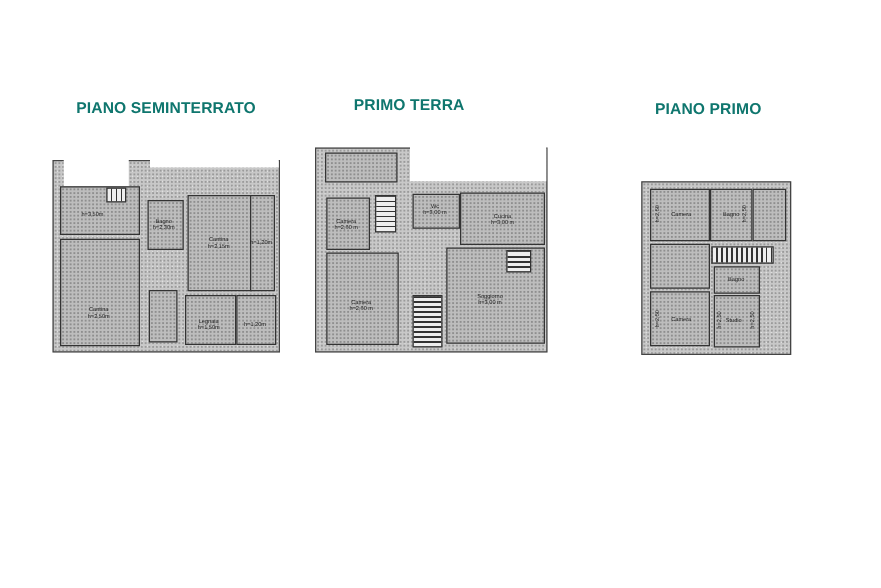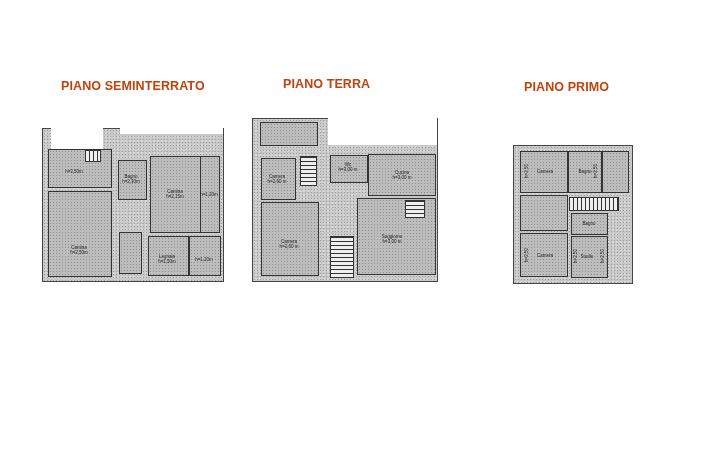--- a/index.html
+++ b/index.html
@@ -1,17 +1,17 @@
 <!DOCTYPE html>
 <html><head>
 <meta charset="utf-8">
 <style>
   html,body{margin:0;padding:0;background:#ffffff;}
   body{width:705px;height:470px;position:relative;overflow:hidden;font-family:"Liberation Sans","DejaVu Sans",sans-serif;}
-  .heading{position:absolute;font-weight:bold;font-size:12.5px;color:#c2410c;letter-spacing:0.1px;white-space:nowrap;}
+  .heading{position:absolute;font-weight:bold;font-size:12.5px;color:#0f766e;letter-spacing:0.1px;white-space:nowrap;}
   .plan{position:absolute;background:#c8c8c8;
     background-image:
       radial-gradient(#9a9a9a 0.6px, transparent 0.8px),
       radial-gradient(#e6e6e6 0.6px, transparent 0.8px);
     background-size:3px 3px, 4px 4px;
     background-position:0 0, 1px 2px;
   }
   .room{position:absolute;border:1.2px solid #333;background:#bdbdbd;
     background-image:radial-gradient(#8e8e8e 0.6px, transparent 0.8px);
     background-size:3px 3px;}
@@ -19,21 +19,21 @@
   .vlbl{position:absolute;font-size:4.5px;color:#222;white-space:nowrap;transform:translate(-50%,-50%) rotate(-90deg);}
   .stairs{position:absolute;border:1px solid #333;background:
     repeating-linear-gradient(0deg,#eee 0 3px,#333 3px 4px);}
   .stairs.v{background:repeating-linear-gradient(90deg,#eee 0 3px,#333 3px 4px);}
   .cut{position:absolute;background:#fff;}
 </style>
 </head>
 <body>
 
 <div class="heading" style="left:61px;top:79px;">PIANO SEMINTERRATO</div>
-<div class="heading" style="left:283px;top:77px;">PIANO TERRA</div>
+<div class="heading" style="left:283px;top:77px;">PRIMO TERRA</div>
 <div class="heading" style="left:524px;top:80px;text-align:right;">PIANO PRIMO</div>
 
 <div style="position:absolute;left:42px;top:128px;width:180px;height:152px;">
   <div class="plan" style="left:0;top:0;width:180px;height:152px;border:1px solid #444;"></div>
   <div class="cut" style="left:9px;top:-1px;width:52px;height:22px;"></div>
   <div class="cut" style="left:78px;top:-1px;width:103px;height:7px;"></div>
 
   <div class="room" style="left:6px;top:21px;width:62px;height:37px;"></div>
   <div class="stairs v" style="left:43px;top:22px;width:14px;height:10px;"></div>
   <div class="lbl" style="left:32px;top:43px;">h=3,50m</div>

